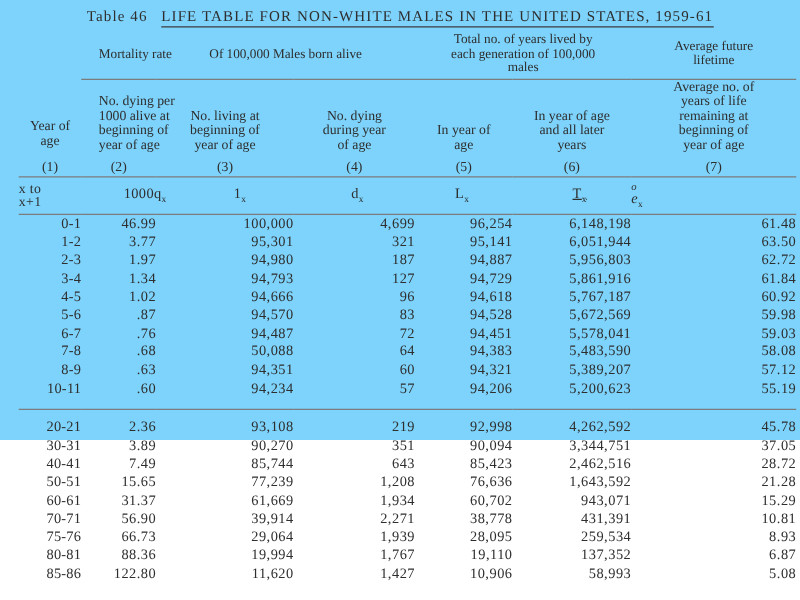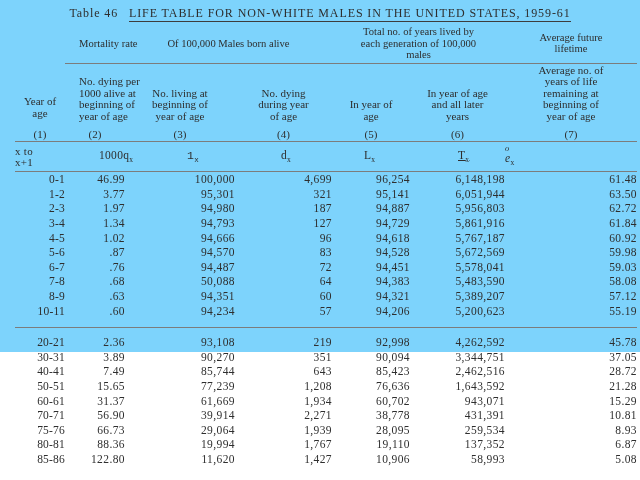--- a/index.html
+++ b/index.html
@@ -23,21 +23,21 @@
             text-align:center;white-space:pre;padding-bottom:4px;}
   tr.sub th:nth-child(2){padding-left:14px;}
   tr.sub th:nth-child(1){padding-bottom:7px;}
   tr.num th{height:15px;font-size:11px;text-align:center;vertical-align:middle;
             border-bottom:1px solid #7c7c7c;}
   tr.sym th{height:29px;font-size:11.5px;vertical-align:middle;text-align:left;
             border-bottom:1px solid #7c7c7c;letter-spacing:0.3px;}
   tr.sym th sub{font-size:7.5px;}
   tr.sym th.s0{font-size:11px;line-height:11px;}
   tr.sym th:nth-child(2){padding-left:34px;}
-  tr.sym th:nth-child(3){padding-left:62px;font-family:Liberation Mono, monospace;}
+  tr.sym th:nth-child(3){padding-left:62px;}
   tr.sym th:nth-child(4){padding-left:46px;margin-top:40px;}
   tr.sym th:nth-child(5){padding-left:32px;}
   tr.sym th:nth-child(6){padding-left:48px;text-decoration:underline;}
   tr.sym th:nth-child(7){padding-right:10px;}
   .ering{font-size:8.5px;line-height:7px;font-style:italic;}
   .ital{font-style:italic;}
 
   
   tbody.blk td{height:14.6px;font-size:11.5px;letter-spacing:0.4px;
                vertical-align:middle;text-align:right;white-space:nowrap;}

